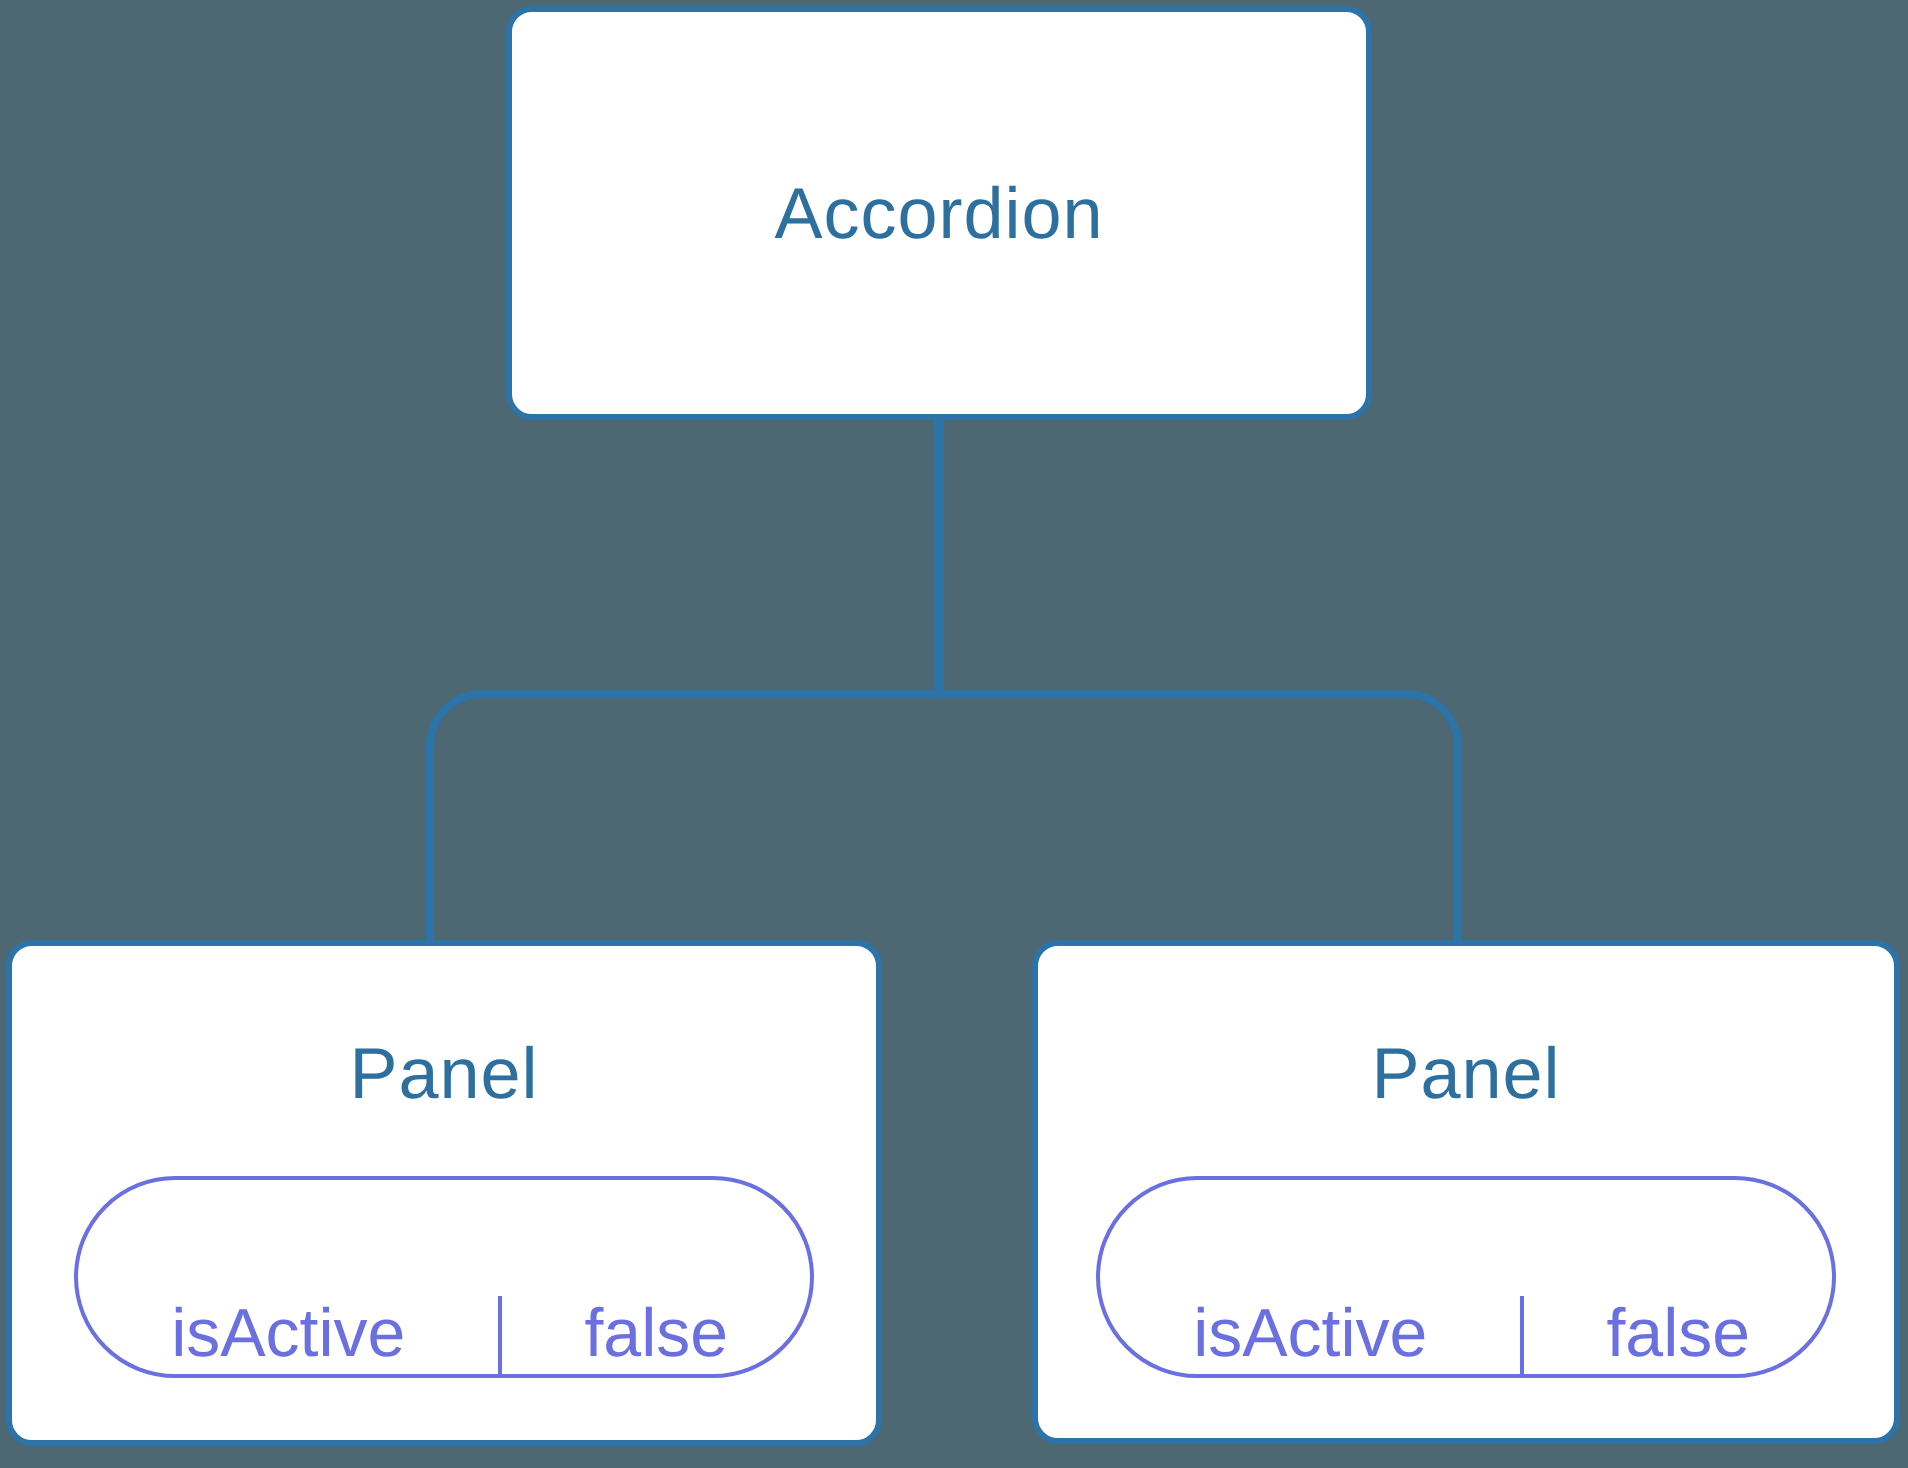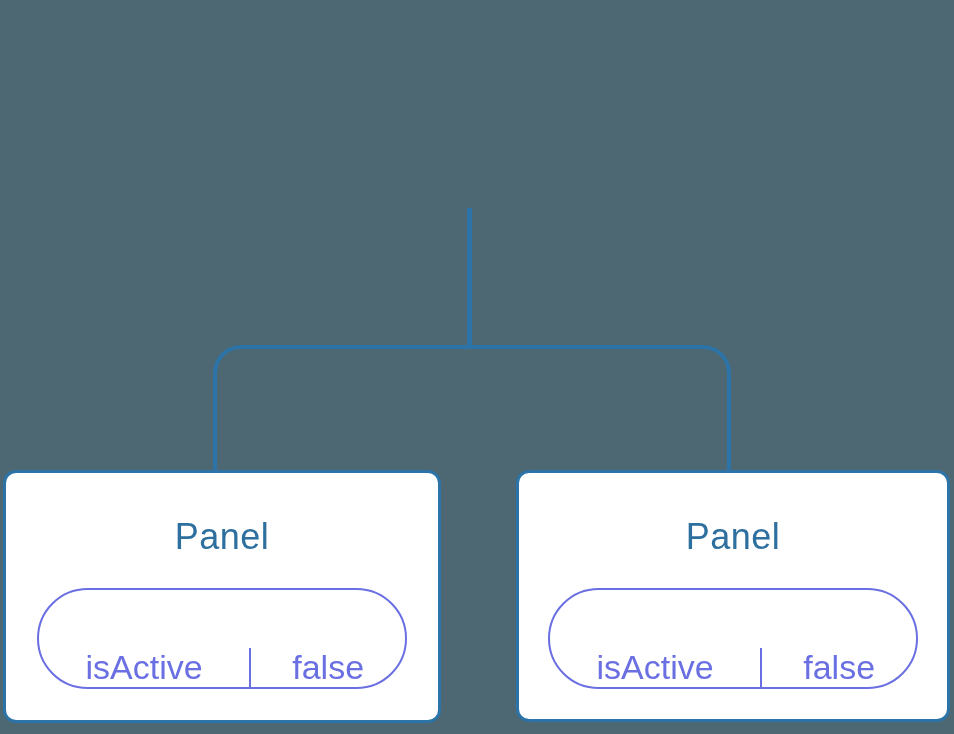--- a/index.html
+++ b/index.html
@@ -112,20 +112,23 @@
     border-bottom: none;
     border-radius: 28px 28px 0 0;
     background: transparent;
   }
 </style>
 </head>
 <body>
 
 <div class="stage">
 
+  <div class="node root">
+    <span>Accordion</span>
+  </div>
 
   <div class="stem"></div>
   <div class="bracket"></div>
 
   <div class="node panel panel-left">
     <div class="panel-title">Panel</div>
     <div class="pill">
       <div class="pill-key">isActive</div>
       <div class="pill-value">false</div>
     </div>

